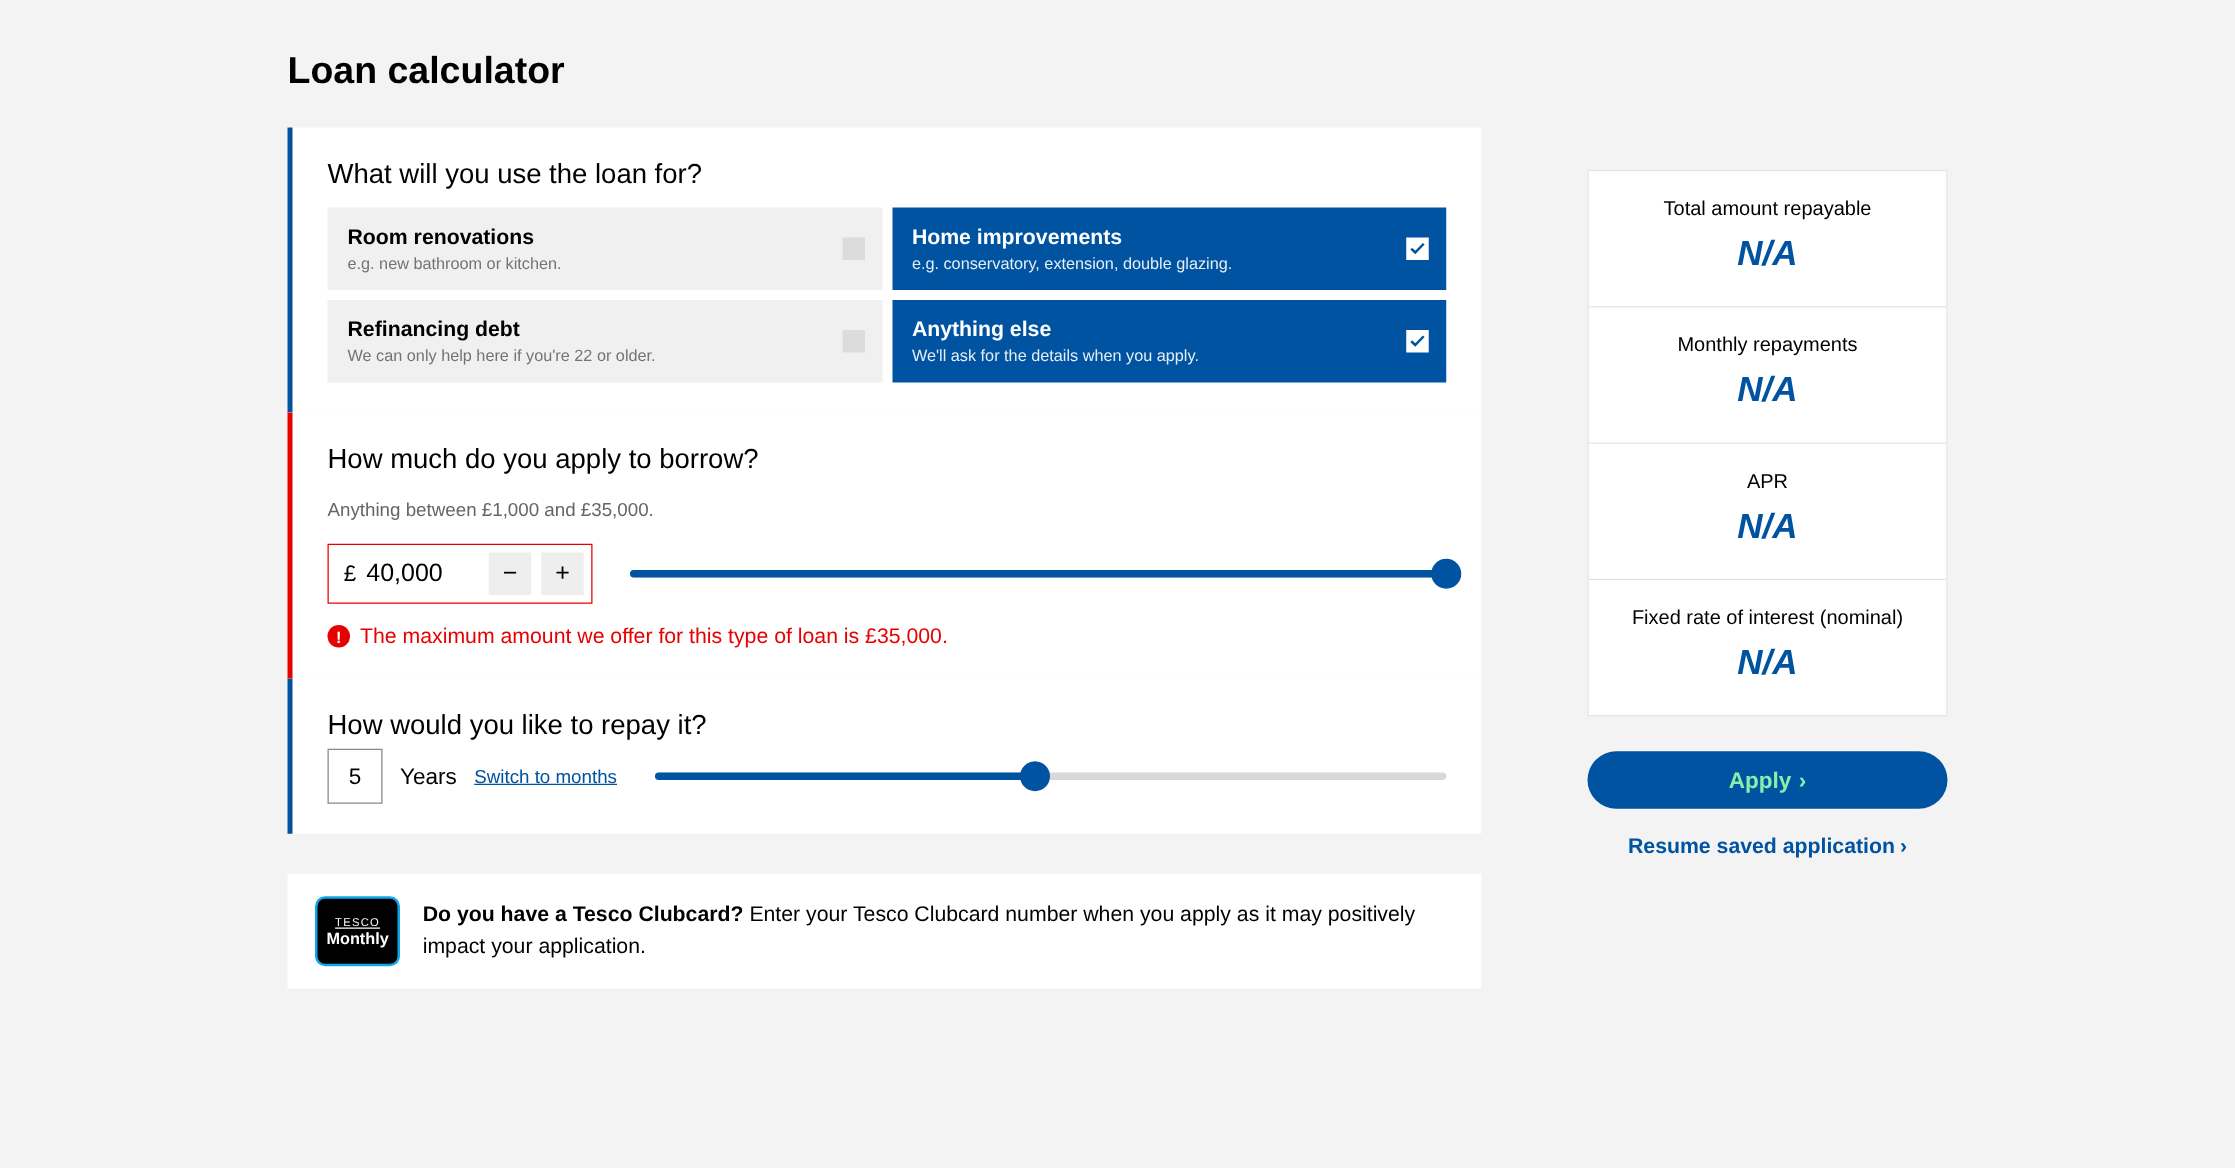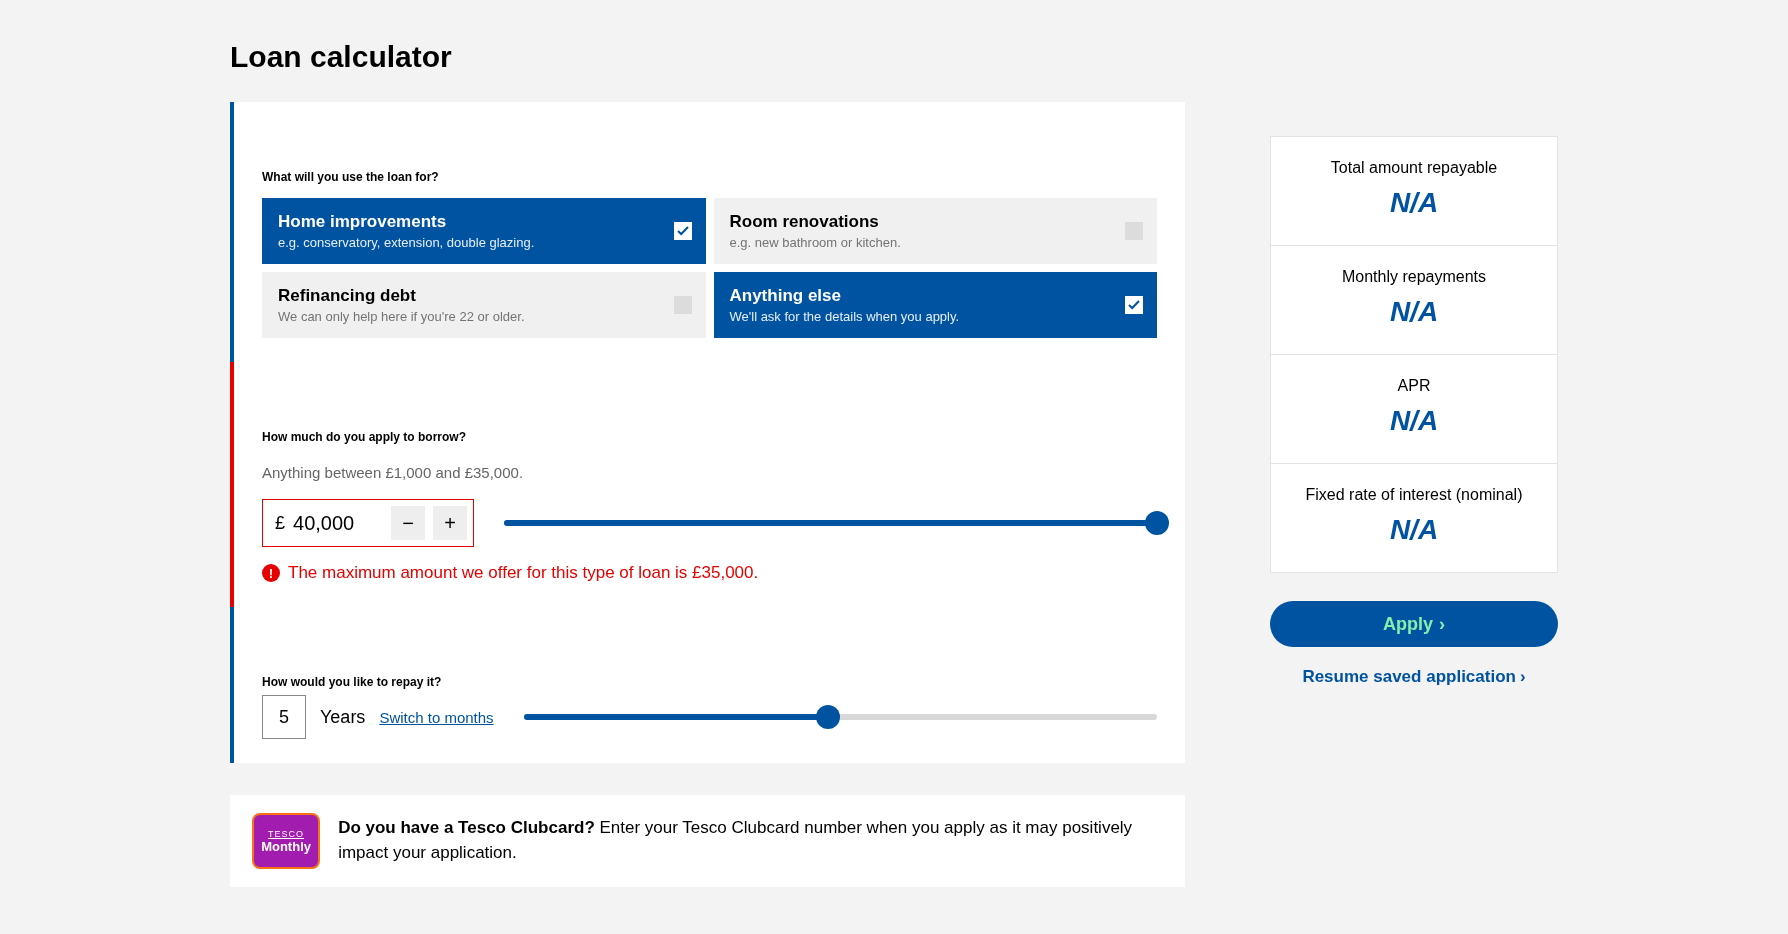--- a/index.html
+++ b/index.html
@@ -25,24 +25,23 @@
   
   .panel {
     background: #fff;
     border-left: 4px solid #0053a0;
     padding: 24px 28px 24px 28px;
     margin-bottom: 0;
   }
   .panel.error-border { border-left-color: #e60000; }
   .panel + .panel {  }
   .section-heading {
-    font-size: 12px;
-    font-weight: 700;
+    font-size: 22px;
+    font-weight: 400;
     margin-bottom: 6px;
-    margin-top: 44px;
   }
   .section-sub {
     font-size: 15px;
     color: #666;
     margin-bottom: 18px;
     margin-top: 20px;
   }
 
   
   .purpose-grid {
@@ -168,22 +167,22 @@
   
   .clubcard-banner {
     background:#fff;
     display:flex; align-items:center;
     padding:18px 22px;
     margin-top:32px;
     gap:18px;
   }
   .clubcard-badge {
     width:80px; height:56px;
-    background:#a21caf;
-    border:2px solid #f97316;
+    background:#000000;
+    border:2px solid #0ea5e9;
     border-radius:8px;
     display:flex; flex-direction:column; align-items:center; justify-content:center;
     color:#fff;
     font-size:10px;
   }
   .clubcard-badge .line1 { font-size:9px; letter-spacing:1px; text-decoration:underline; }
   .clubcard-badge .line2 { font-size:13px; font-weight:700; }
   .clubcard-text { font-size:17px; line-height:1.45; }
   .clubcard-text .bold { font-weight:700; }
 
@@ -228,33 +227,33 @@
 <body>
 
 <h1 class="page-title">Loan calculator</h1>
 
 <div class="columns">
   <div class="left-col">
 
     <div class="panel">
       <div class="section-heading">What will you use the loan for?</div>
       <div class="purpose-grid" style="margin-top:14px;">
+        <div class="purpose-card">
+          <div class="purpose-title">Room renovations</div>
+          <div class="purpose-sub">e.g. new bathroom or kitchen.</div>
+          <div class="check-box"></div>
+        </div>
         <div class="purpose-card selected">
           <div class="purpose-title">Home improvements</div>
           <div class="purpose-sub">e.g. conservatory, extension, double glazing.</div>
           <div class="check-box">
               <svg viewBox="0 0 12 12">
                 <path d="M1 6 L4.2 9 L11 2" stroke="#0053a0" stroke-width="2" fill="none"></path>
               </svg>
             </div>
-        </div>
-        <div class="purpose-card">
-          <div class="purpose-title">Room renovations</div>
-          <div class="purpose-sub">e.g. new bathroom or kitchen.</div>
-          <div class="check-box"></div>
         </div>
         <div class="purpose-card">
           <div class="purpose-title">Refinancing debt</div>
           <div class="purpose-sub">We can only help here if you're 22 or older.</div>
           <div class="check-box"></div>
         </div>
         <div class="purpose-card selected">
           <div class="purpose-title">Anything else</div>
           <div class="purpose-sub">We'll ask for the details when you apply.</div>
           <div class="check-box">

